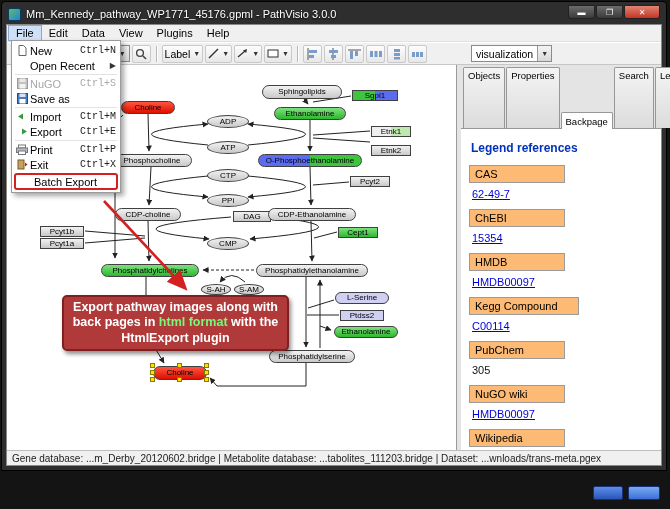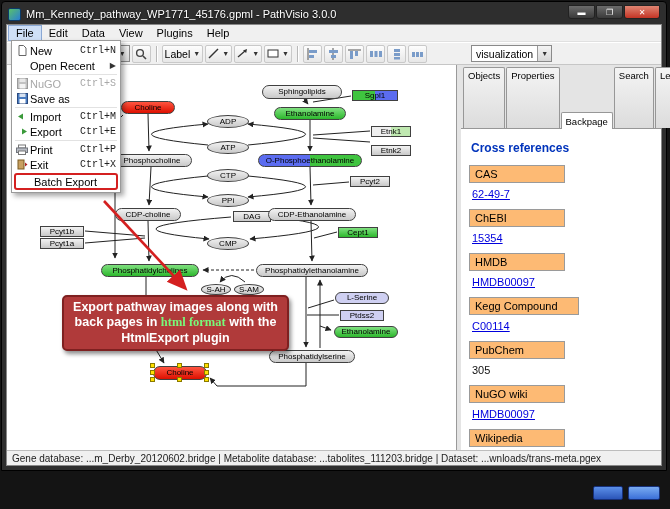--- a/index.html
+++ b/index.html
@@ -73,21 +73,21 @@
   .c-bg     { background: linear-gradient(90deg,#5b6cf0 50%,#3fc43f 50%); }
   .c-gb     { background: linear-gradient(90deg,#3fc43f 50%,#5b6cf0 50%); }
   .c-pale   { background: linear-gradient(90deg,#efefef 50%,#bfe8b0 50%); }
   .c-purple { background: #cfd0f2; }
   .handle { position: absolute; width: 5px; height: 5px; background: #ffe000; border: 1px solid #8a7a00; z-index: 4; }
   
   .callout { position: absolute; left: 55px; top: 230px; width: 227px; height: 56px; z-index: 6;
     background: #b03a3a; border: 2px solid #7e2020; border-radius: 5px; box-shadow: 2px 3px 4px rgba(0,0,0,.45);
     color: #fff; font-weight: bold; font-size: 12.5px; line-height: 1.25;
     display: flex; align-items: center; justify-content: center; text-align: center; padding: 2px 8px; white-space: normal; }
-  .callout .hl { color: #79f879; font-family: Liberation Serif, serif; }
+  .callout .hl { color: #79f879; }
   
   .menu { position: absolute; left: 9px; top: 38px; width: 110px; background: #fff; border: 1px solid #9a9a9a;
     box-shadow: 3px 3px 5px rgba(0,0,0,.35); padding: 2px 0; z-index: 40; font-size: 11px; }
   .mi { display: flex; align-items: center; height: 15px; padding: 0 4px 0 2px; color: #000; }
   .mi .ic { width: 16px; display: flex; justify-content: center; }
   .mi .lb { flex: 1; white-space: nowrap; }
   .mi .sc { font-size: 10px; color: #222; padding-left: 6px; font-family: Liberation Mono, monospace; }
   .mi.disabled, .mi.disabled .sc { color: #a8a8a8; }
   .mi .sub { font-size: 8px; color: #333; }
   .msep { height: 1px; background: #e2e2e2; margin: 1px 3px; }
@@ -318,21 +318,21 @@
 
       <div id="panel">
         <div class="tabs">
           <span class="tab">Objects</span>
           <span class="tab">Properties</span>
           <span class="tab active">Backpage</span>
           <span class="tab">Search</span>
           <span class="tab">Legend</span>
         </div>
         <div class="panel-body">
-          <div class="xref-heading">Cross references</div>
+          <div class="xref-heading">Legend references</div>
 
           <div class="ref-header">CAS</div>
           <a class="ref-link">62-49-7</a>
 
           <div class="ref-header">ChEBI</div>
           <a class="ref-link">15354</a>
 
           <div class="ref-header">HMDB</div>
           <a class="ref-link">HMDB00097</a>
 

